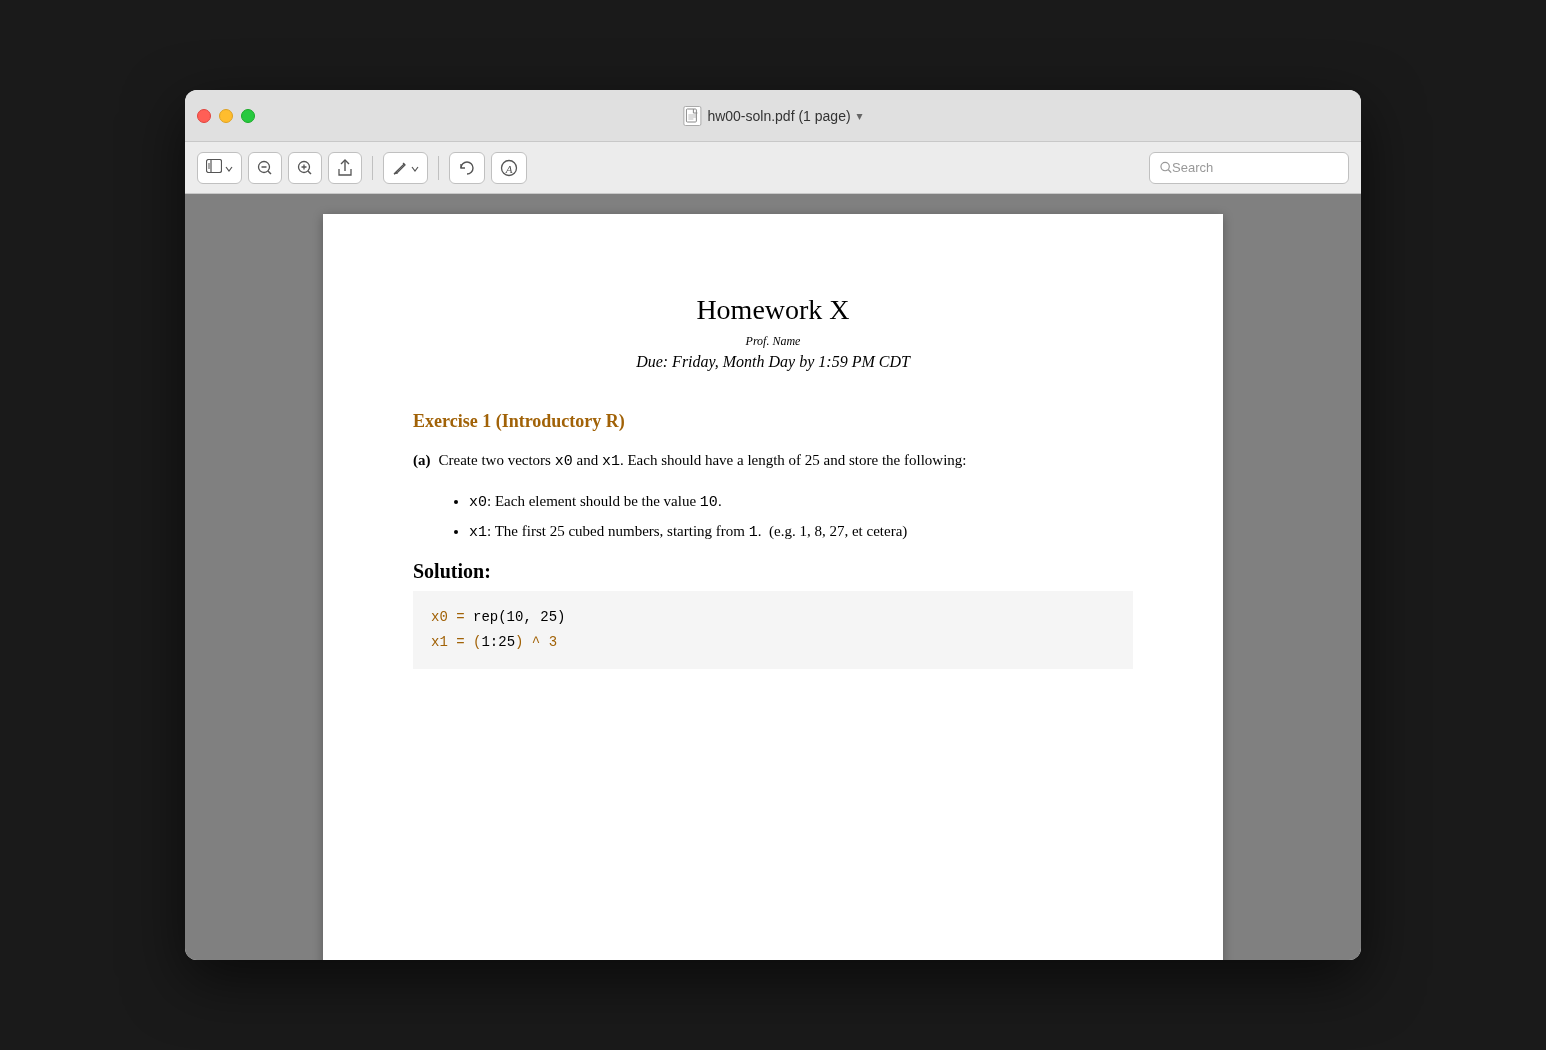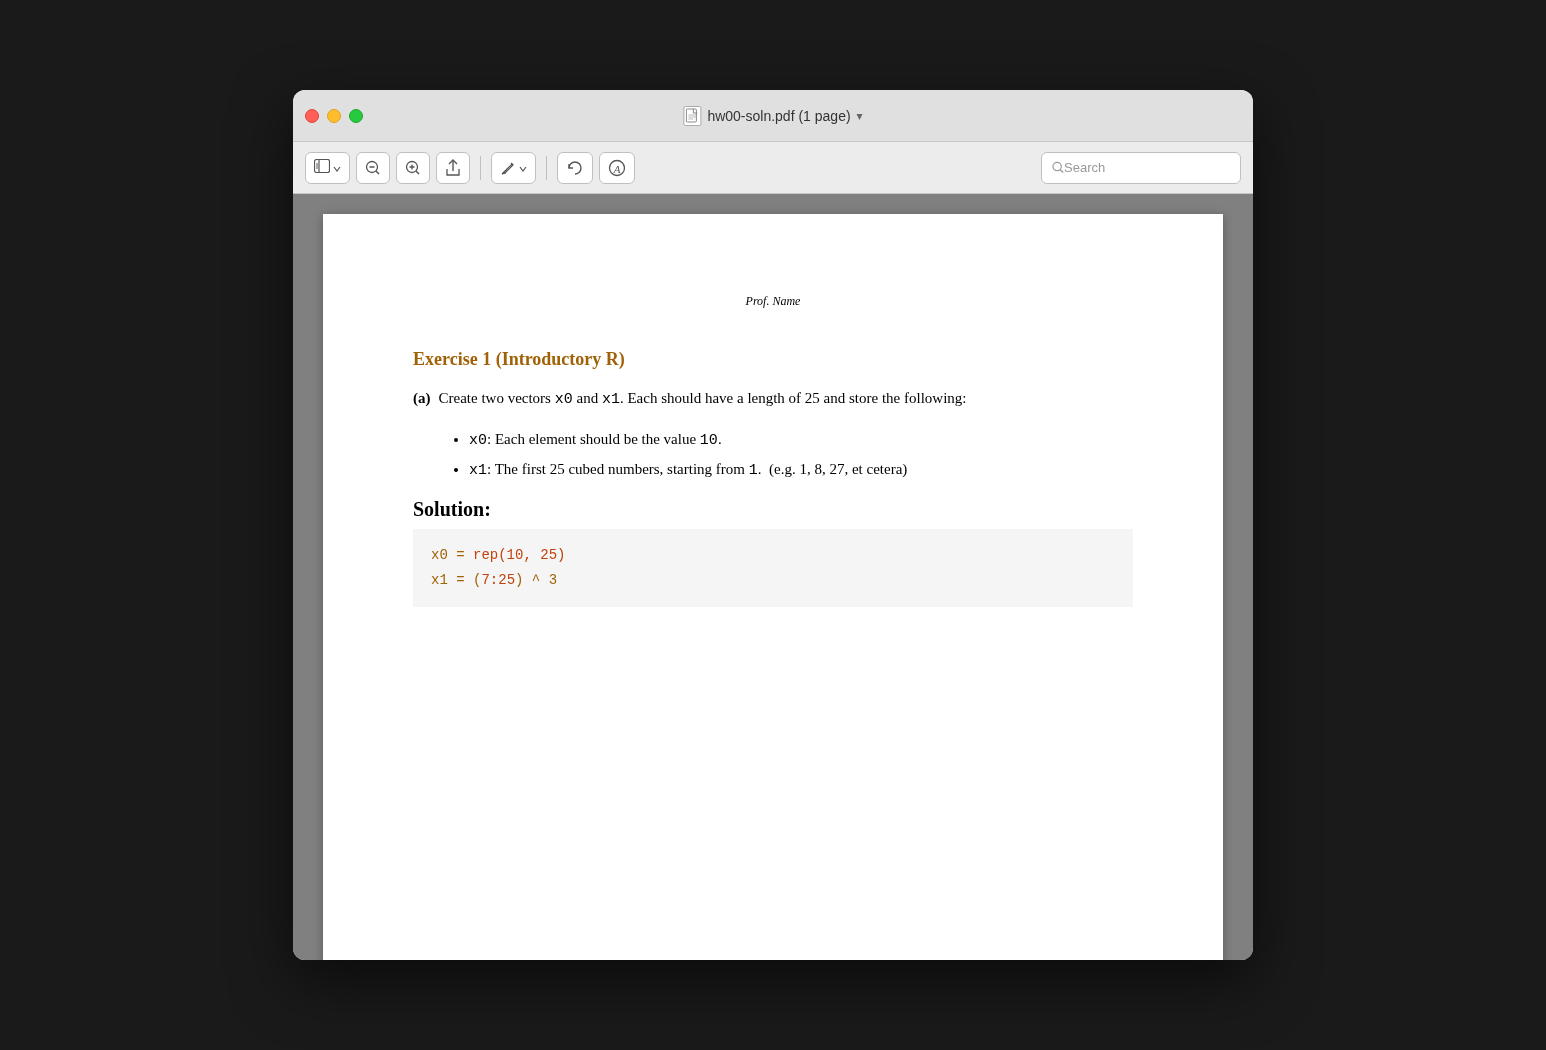--- a/index.html
+++ b/index.html
@@ -8,21 +8,21 @@
       background: #1a1a1a;
       display: flex;
       justify-content: center;
       align-items: center;
       width: 1546px;
       height: 1050px;
       font-family: -apple-system, BlinkMacSystemFont, sans-serif;
     }
 
     .window {
-      width: 960px;
+      width: 1176px;
       height: 870px;
       background: #ececec;
       border-radius: 12px;
       box-shadow: 0 20px 60px rgba(0,0,0,0.6);
       display: flex;
       flex-direction: column;
       overflow: hidden;
     }
 
     
@@ -252,21 +252,21 @@
       border: none;
       padding: 14px 18px;
       font-family: 'Courier New', Courier, monospace;
       font-size: 14px;
       color: #000;
       line-height: 1.8;
       margin-top: 4px;
     }
 
     .code-black { color: #a16207; }
-    .code-blue { color: #c2410c; }
+    .code-blue { color: #000000; }
   </style>
 </head>
 <body>
 
 <div class="window">
 
   <div class="titlebar">
     <div class="traffic-lights">
       <div class="traffic-light close"></div>
       <div class="traffic-light minimize"></div>
@@ -370,21 +370,23 @@
         <line x1="9" y1="9" x2="12" y2="12" stroke="#999" stroke-width="1.5"></line>
       </svg>
       <input type="text" placeholder="Search" style="">
     </div>
   </div>
 
   <div class="content-area">
     <div class="pdf-page">
 
       <div class="pdf-header">
+        <div class="pdf-title">Homework X</div>
         <div class="pdf-subtitle">Prof. Name</div>
+        <div class="pdf-due">Due:  Friday, Month Day by 1:59 PM CDT</div>
       </div>
 
       <div class="pdf-exercise-title">Exercise 1 (Introductory R)</div>
 
       <div class="pdf-part">
         <span class="pdf-part-label">(a)</span>
         <span class="pdf-part-text">Create two vectors <code>x0</code> and <code>x1</code>. Each should have a length of 25 and store the following:</span>
       </div>
 
       <ul class="pdf-bullets">
@@ -392,19 +394,19 @@
         <li><code>x1</code>: The first 25 cubed numbers, starting from <code>1</code>.&nbsp; (e.g. 1, 8, 27, et cetera)</li>
       </ul>
 
       <div class="pdf-solution-label">Solution:</div>
 
       <div class="pdf-code-block">
         <div>
           <span class="code-black">x0 = </span><span class="code-blue">rep(10, 25)</span>
         </div>
         <div>
-          <span class="code-black">x1 = (</span><span class="code-blue">7:25</span><span class="code-black">) ^ 3</span>
+          <span class="code-black">x1 = (</span><span class="code-blue">1:25</span><span class="code-black">) ^ 3</span>
         </div>
       </div>
 
     </div>
   </div>
 </div>
 
 </body></html>

